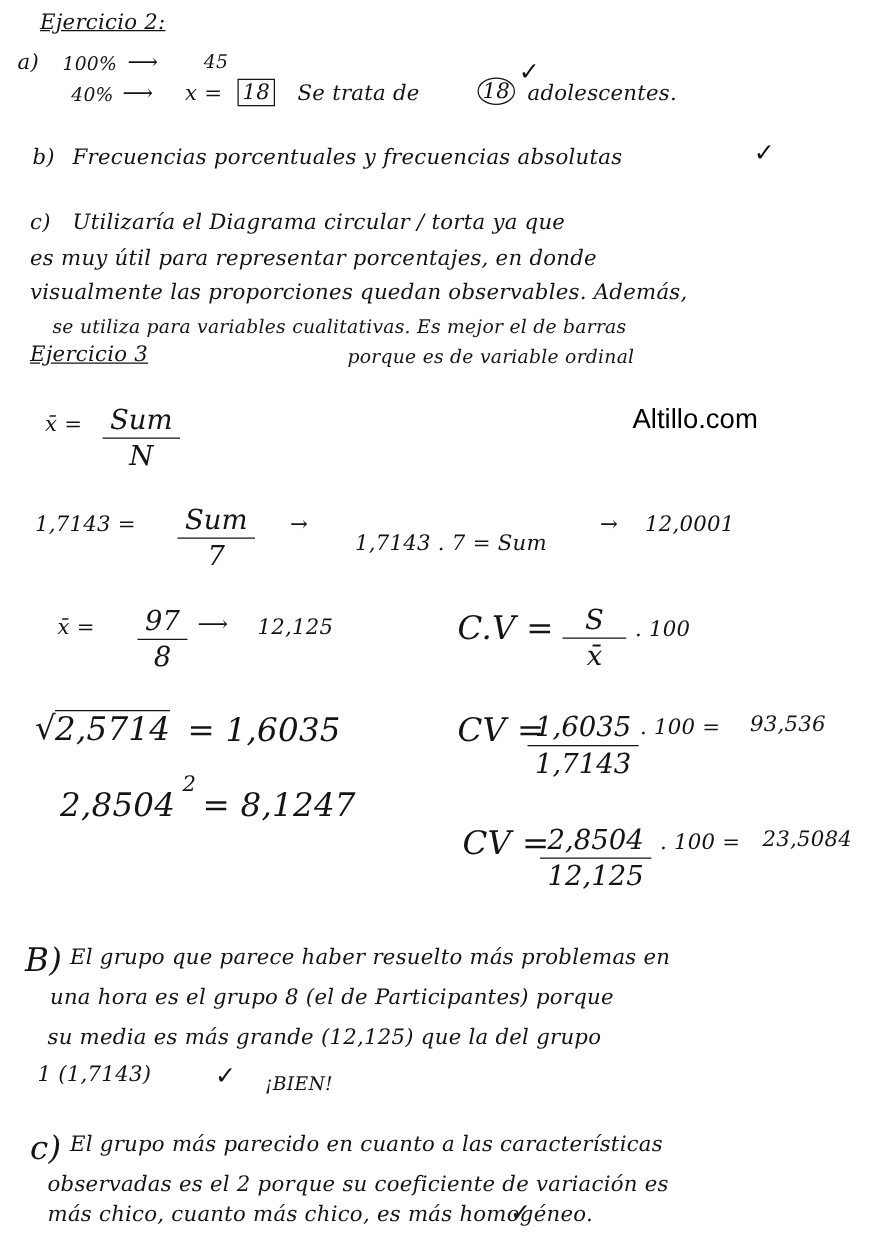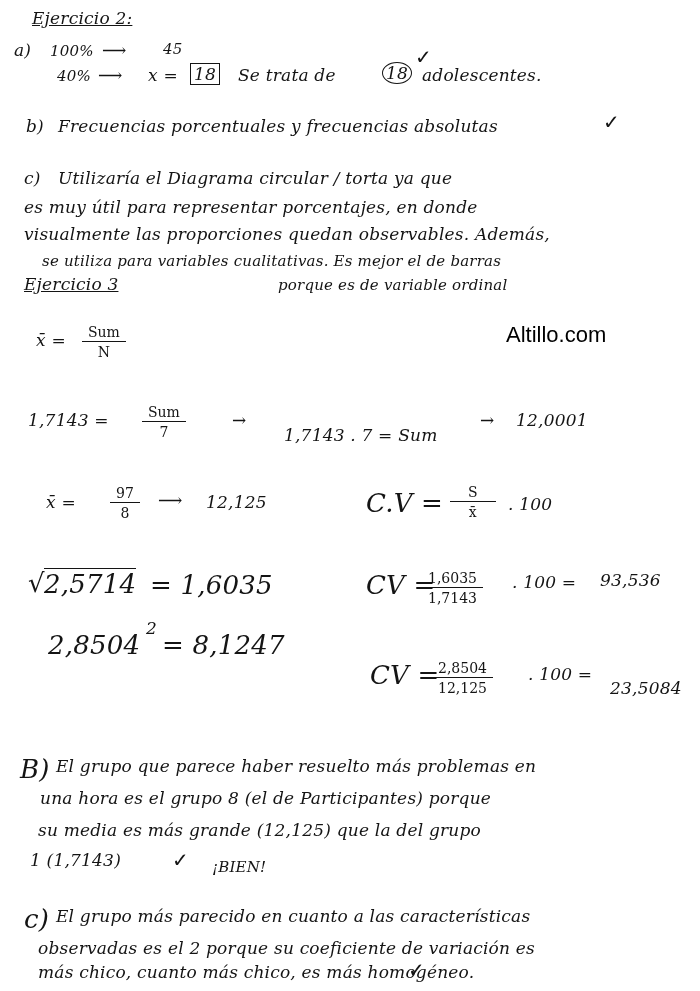--- a/index.html
+++ b/index.html
@@ -6,21 +6,21 @@
     body {
       width: 700px; height: 991px; background: #ffffff; position: relative; overflow: hidden;
       font-family: "DejaVu Serif", serif; color: #141414;
     }
     .hw { position: absolute; font-family: "DejaVu Serif", serif; font-style: italic; font-size: 17px; white-space: nowrap; letter-spacing: 0.2px; }
     .hw.sm { font-size: 15px; }
     .hw.lg { font-size: 26px; }
     .ul { text-decoration: underline; }
     .box { border: 1.5px solid #141414; padding: 0 3px; }
     .circle { border: 1.5px solid #141414; border-radius: 50%; padding: 0 3px; }
-    .frac { position: absolute; display: inline-flex; flex-direction: column; align-items: center; font-family: "DejaVu Serif", serif; font-size: 14px; }
+    .frac { position: absolute; display: inline-flex; flex-direction: column; align-items: center; font-family: "DejaVu Serif", serif; font-style: italic; font-size: 22px; }
     .frac .num { border-bottom: 1.5px solid #141414; padding: 0 6px 1px; }
     .frac .den { padding-top: 2px; }
     .watermark { position: absolute; left: 466px; top: 322px; font-family: "Liberation Sans", sans-serif; font-size: 22px; color: #000; margin-left: 40px; }
     .check { position: absolute; font-size: 20px; font-family: "DejaVu Sans", sans-serif; }
     .sqrt { border-top: 1.5px solid #141414; }
   </style>
 </head>
 <body>
 
 <div class="hw ul" style="left:32px;top:8px;">Ejercicio 2:</div>
@@ -121,21 +121,21 @@
   <div class="hw" style="left:600px;top:570px;">93,536</div>
 </div>
 
 <div>
   <div class="hw lg" style="left:370px;top:660px;">CV =</div>
   <div class="frac" style="left:432px;top:660px;">
     <span class="num">2,8504</span>
     <span class="den">12,125</span>
   </div>
   <div class="hw" style="left:528px;top:664px;">. 100 =</div>
-  <div class="hw" style="left:610px;top:662px;margin-top:16px;">23,5084</div>
+  <div class="hw" style="left:610px;top:662px;">23,5084</div>
 </div>
 
 <div>
   <div class="hw lg" style="left:20px;top:754px;">B)</div>
   <div class="hw" style="left:56px;top:756px;">El grupo que parece haber resuelto más problemas en</div>
   <div class="hw" style="left:40px;top:788px;">una hora es el grupo 8 (el de Participantes) porque</div>
   <div class="hw" style="left:38px;top:820px;">su media es más grande (12,125) que la del grupo</div>
   <div class="hw" style="left:30px;top:850px;">1 (1,7143)</div>
   <div class="check" style="left:172px;top:848px;">✓</div>
   <div class="hw sm" style="left:212px;top:858px;">¡BIEN!</div>

